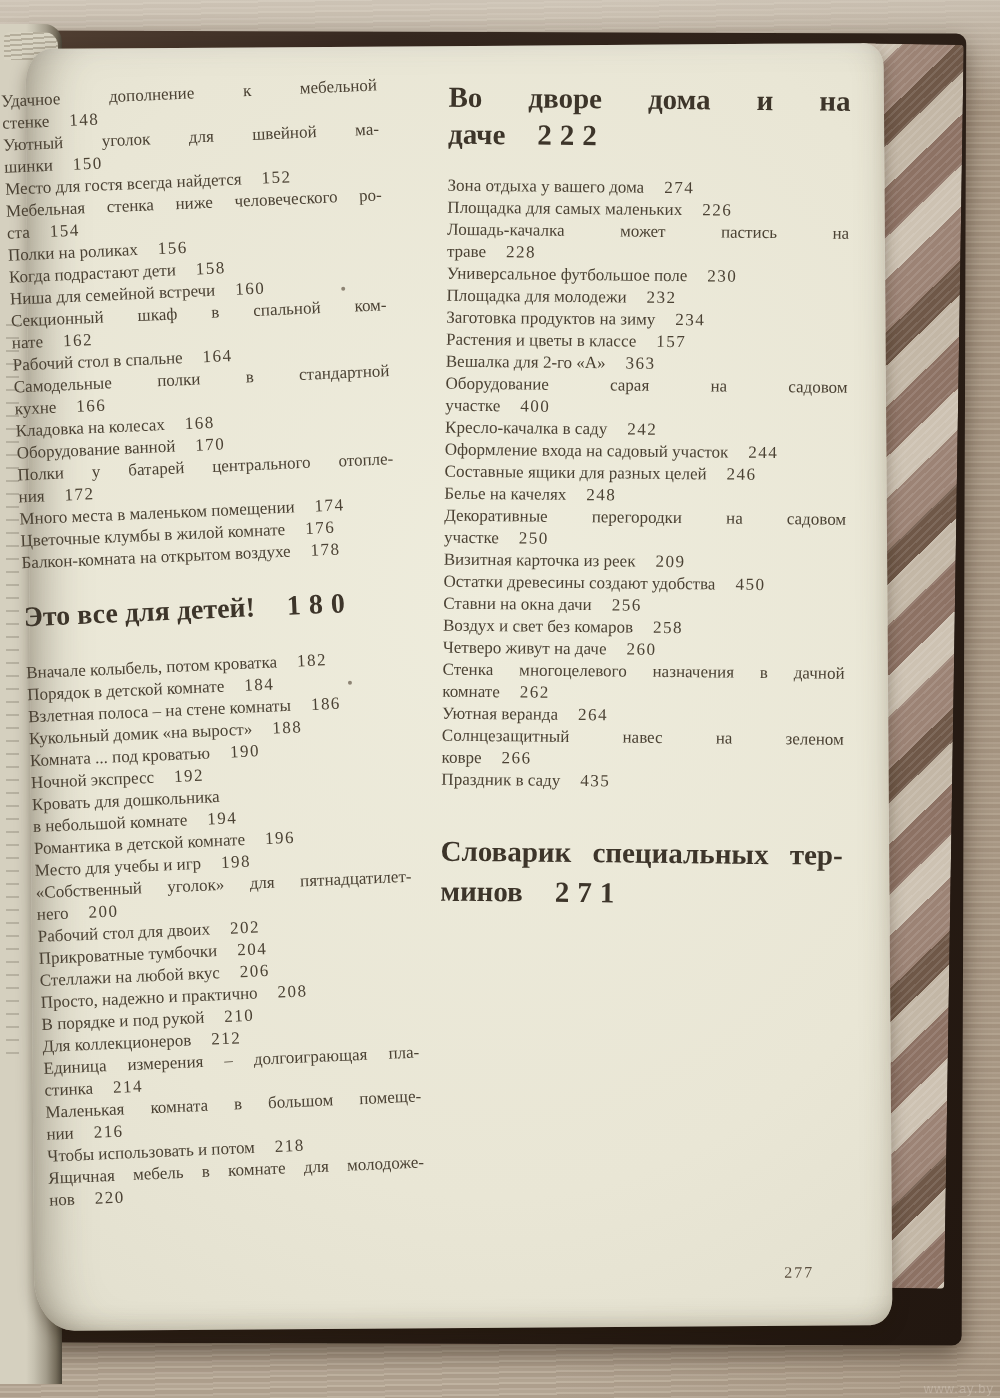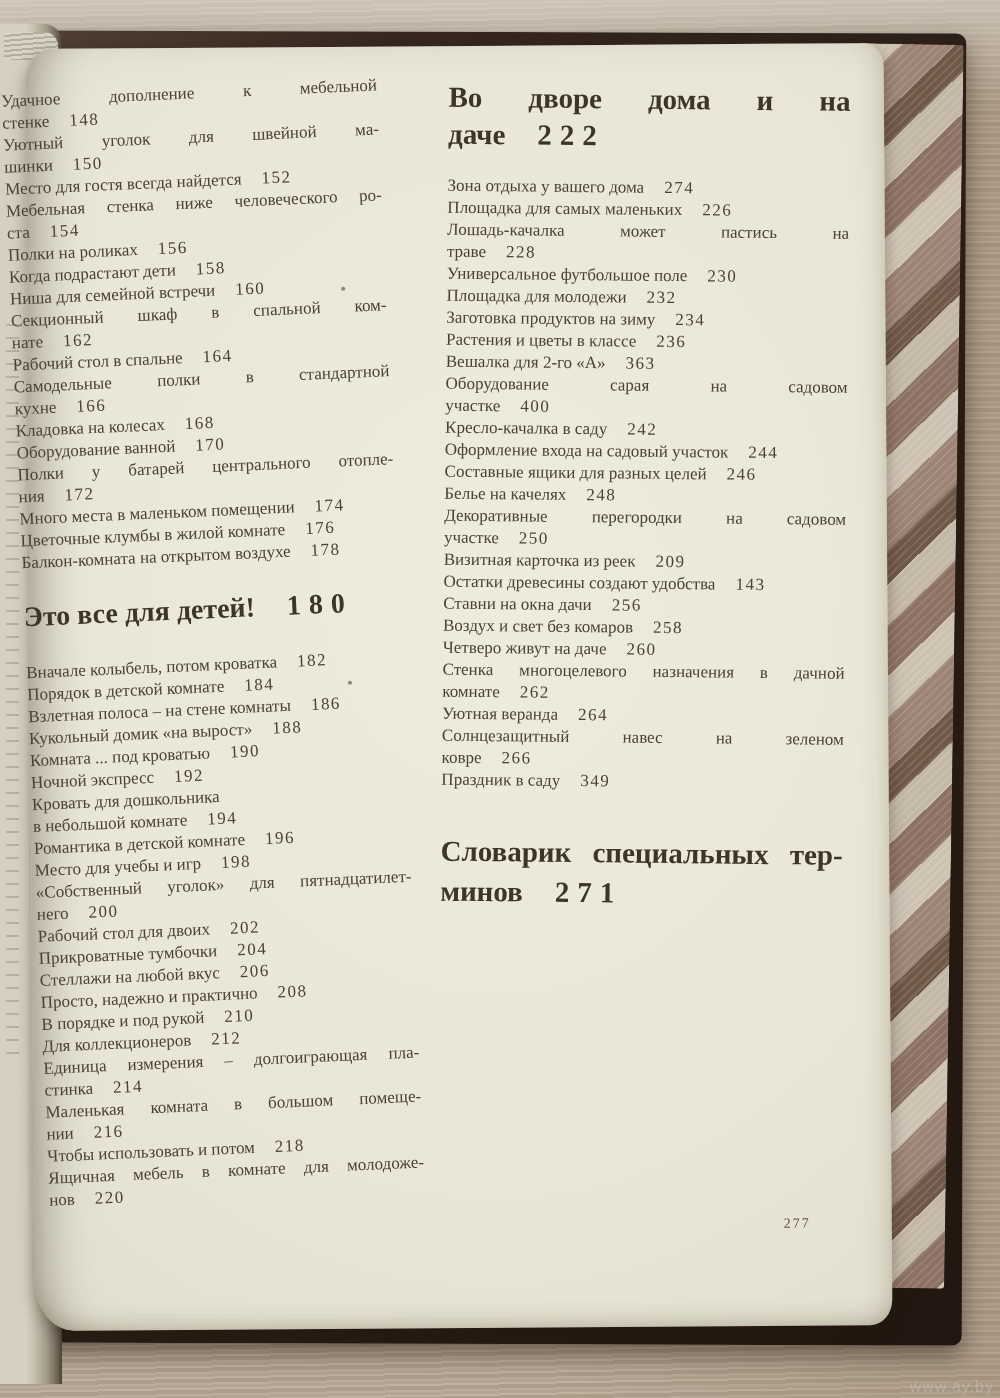--- a/index.html
+++ b/index.html
@@ -53,26 +53,26 @@
   .col-left{left:16px;top:34px;width:376px;transform:rotate(-2.1deg);transform-origin:50% 100%;}
   .col-right{left:408px;top:36px;width:402px;transform:rotate(1deg);transform-origin:50% 100%;}
   .jline{text-align:justify;text-align-last:justify;}
   .entry.nj .jline{text-align:left;text-align-last:auto;}
   .elast{text-align:left;}
   .pg{margin-left:20px;letter-spacing:1.5px;white-space:nowrap;}
   .sec-header{font-size:28px;line-height:38px;font-weight:700;color:#3d352a;margin:24px 0 26px;}
   .col-right .sec-header:first-child{margin-top:0;margin-bottom:22px;font-size:29px;line-height:37px;}
   .col-right .sec-header:last-child{margin-top:40px;font-size:29px;line-height:40px;}
   .sec-header .pgbig{margin-left:32px;letter-spacing:8px;white-space:nowrap;}
-  .folio{position:absolute;left:750px;top:1172px;font-size:14px;letter-spacing:2px;color:#5a4e3e;}
+  .folio{position:absolute;left:750px;top:1220px;font-size:16px;letter-spacing:2px;color:#5a4e3e;}
   .speck{position:absolute;width:4px;height:4px;border-radius:50%;background:#6e6252;opacity:.75;}
   .speck1{left:314px;top:240px;}
   .speck2{left:318px;top:634px;}
   .watermark{position:absolute;right:6px;bottom:2px;font-family:"Liberation Sans",sans-serif;
-    font-size:16px;color:rgba(240,235,225,.28);letter-spacing:1px;}
+    font-size:13px;color:rgba(240,235,225,.28);letter-spacing:1px;}
 </style>
 </head>
 <body>
 
 <div class="cover"></div>
 <div class="stripes"></div>
 <div class="left-pages"></div>
 
 <div class="page">
   <div class="col col-left" id="col-left">
@@ -217,21 +217,21 @@
       <div class="entry">
         <div class="elast"><span>Универсальное футбольшое поле</span><span class="pg">230</span></div>
       </div>
       <div class="entry">
         <div class="elast"><span>Площадка для молодежи</span><span class="pg">232</span></div>
       </div>
       <div class="entry">
         <div class="elast"><span>Заготовка продуктов на зиму</span><span class="pg">234</span></div>
       </div>
       <div class="entry">
-        <div class="elast"><span>Растения и цветы в классе</span><span class="pg">236</span></div>
+        <div class="elast"><span>Растения и цветы в классе</span><span class="pg">157</span></div>
       </div>
       <div class="entry">
         <div class="elast"><span>Вешалка для 2-го «А»</span><span class="pg">363</span></div>
       </div>
       <div class="entry">
         <div class="jline">Оборудование сарая на садовом</div>
         <div class="elast"><span>участке</span><span class="pg">400</span></div>
       </div>
       <div class="entry">
         <div class="elast"><span>Кресло-качалка в саду</span><span class="pg">242</span></div>
@@ -246,21 +246,21 @@
         <div class="elast"><span>Белье на качелях</span><span class="pg">248</span></div>
       </div>
       <div class="entry">
         <div class="jline">Декоративные перегородки на садовом</div>
         <div class="elast"><span>участке</span><span class="pg">250</span></div>
       </div>
       <div class="entry">
         <div class="elast"><span>Визитная карточка из реек</span><span class="pg">209</span></div>
       </div>
       <div class="entry">
-        <div class="elast"><span>Остатки древесины создают удобства</span><span class="pg">143</span></div>
+        <div class="elast"><span>Остатки древесины создают удобства</span><span class="pg">450</span></div>
       </div>
       <div class="entry">
         <div class="elast"><span>Ставни на окна дачи</span><span class="pg">256</span></div>
       </div>
       <div class="entry">
         <div class="elast"><span>Воздух и свет без комаров</span><span class="pg">258</span></div>
       </div>
       <div class="entry">
         <div class="elast"><span>Четверо живут на даче</span><span class="pg">260</span></div>
       </div>
@@ -269,21 +269,21 @@
         <div class="elast"><span>комнате</span><span class="pg">262</span></div>
       </div>
       <div class="entry">
         <div class="elast"><span>Уютная веранда</span><span class="pg">264</span></div>
       </div>
       <div class="entry">
         <div class="jline">Солнцезащитный навес на зеленом</div>
         <div class="elast"><span>ковре</span><span class="pg">266</span></div>
       </div>
       <div class="entry">
-        <div class="elast"><span>Праздник в саду</span><span class="pg">349</span></div>
+        <div class="elast"><span>Праздник в саду</span><span class="pg">435</span></div>
       </div>
       <div class="sec-header">
         <div class="jline">Словарик специальных тер-</div>
         <div class="elast"><span>минов</span><span class="pgbig">271</span></div>
       </div>
     </div>
   <div class="folio">277</div>
   <div class="speck speck1"></div>
   <div class="speck speck2"></div>
 </div>

